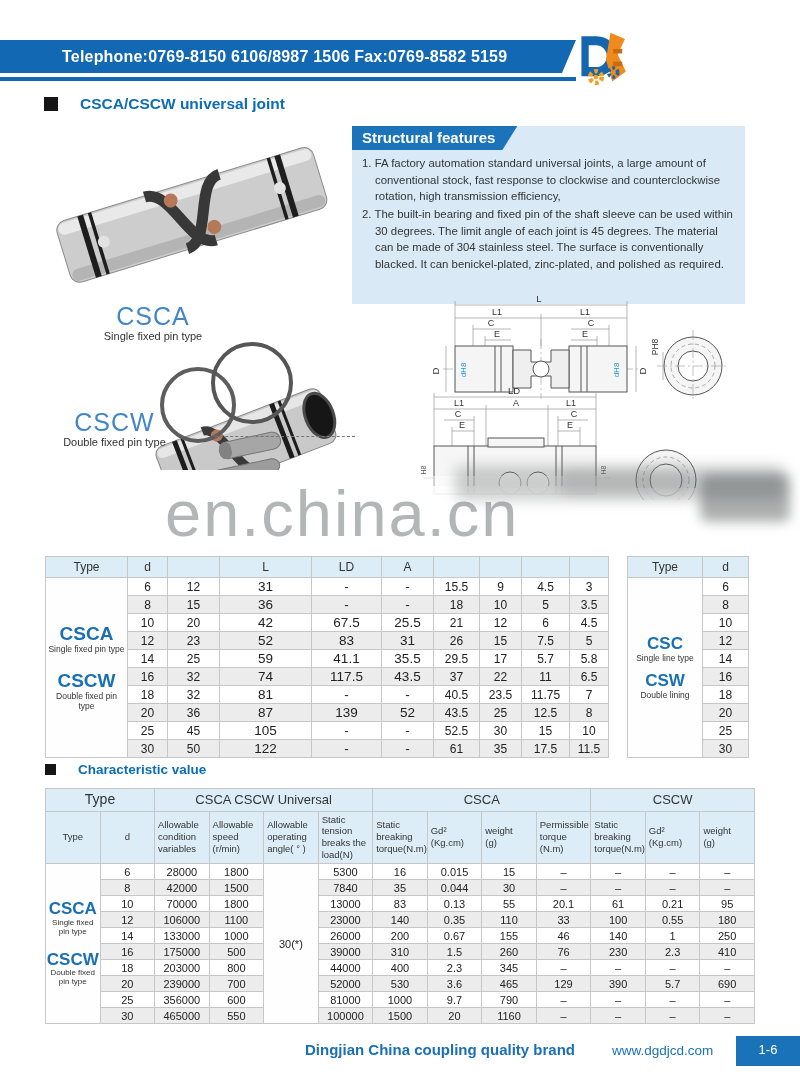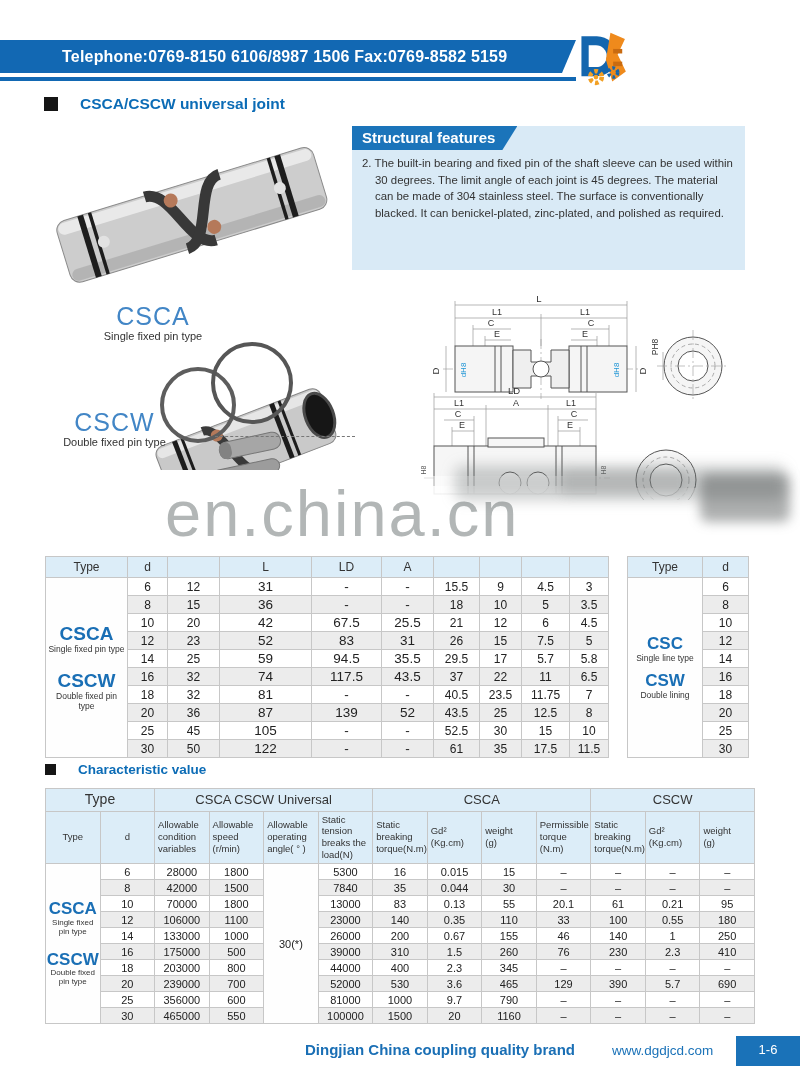--- a/index.html
+++ b/index.html
@@ -22,21 +22,21 @@
   .sec-title{display:flex;align-items:center;gap:22px}
   .sq{background:#151515;display:inline-block}
   .page-title{left:44px;top:95px}
   .page-title .sq{width:14px;height:14px}
   .page-title span{color:#0c6cb6;font-weight:bold;font-size:15.5px}
   .char-title{left:45px;top:762px}
   .char-title .sq{width:11px;height:11px}
   .char-title span{color:#0c6cb6;font-weight:bold;font-size:13.5px}
 
   
-  .features{left:352px;top:126px;width:393px;height:144px;background:#d9eaf6}
+  .features{left:352px;top:126px;width:393px;height:178px;background:#d9eaf6}
   .feat-tab{display:inline-block;background:#1b74ba;color:#fff;font-weight:bold;font-size:15px;
             padding:3px 22px 4px 10px;clip-path:polygon(0 0,100% 0,calc(100% - 15px) 100%,0 100%)}
   .feat-items{padding:5px 6px 0 10px}
   .feat-item{font-size:11.4px;color:#333;line-height:1.46;padding-left:13px;text-indent:-13px;margin-bottom:1px}
 
   
   .diag-label{text-align:center}
   .diag-name{font-size:25px;color:#4286c6;letter-spacing:1px}
   .diag-sub{font-size:11px;color:#333;margin-top:-1px}
   .csca-label{left:58px;top:302px;width:190px}
@@ -148,20 +148,21 @@
     <rect x="190" y="316" width="62" height="17" rx="8" fill="#a6a6a6" stroke="#767676"></rect>
     <rect x="190" y="316" width="12" height="17" rx="6" fill="#828282"></rect>
     <rect x="178" y="342" width="68" height="14" rx="7" fill="#9c9c9c" stroke="#767676"></rect>
     <rect x="178" y="342" width="11" height="14" rx="6" fill="#7d7d7d"></rect>
   </g>
 </svg>
 
 <div class="abs features">
   <div class="feat-tab">Structural features</div>
   <div class="feat-items" id="features-items">
+      <div class="feat-item">1. FA factory automation standard universal joints, a large amount of conventional stock,  fast response to clockwise and counterclockwise rotation, high transmission efficiency,</div>
       <div class="feat-item">2. The built-in bearing and fixed pin of the shaft sleeve can be used within 30 degrees. The limit angle of each  joint is 45 degrees. The material can be made of 304 stainless steel. The surface is conventionally blacked. It can benickel-plated, zinc-plated, and polished as required.</div>
     </div>
 </div>
 
 <div class="abs diag-label csca-label">
   <div class="diag-name">CSCA</div>
   <div class="diag-sub">Single fixed pin type</div>
 </div>
 <svg class="abs" style="left:415px;top:294px" width="340" height="106" viewBox="0 0 340 106">
   <g stroke="#999" stroke-width=".7">
@@ -337,21 +338,21 @@
         <td class="wide">31</td>
         <td>26</td>
         <td>15</td>
         <td>7.5</td>
         <td>5</td>
       </tr>
       <tr>
         <td>14</td>
         <td>25</td>
         <td class="wide">59</td>
-        <td class="wide">94.5</td>
+        <td class="wide">41.1</td>
         <td class="wide">35.5</td>
         <td>29.5</td>
         <td>17</td>
         <td>5.7</td>
         <td>5.8</td>
       </tr>
       <tr>
         <td>16</td>
         <td>32</td>
         <td class="wide">74</td>

